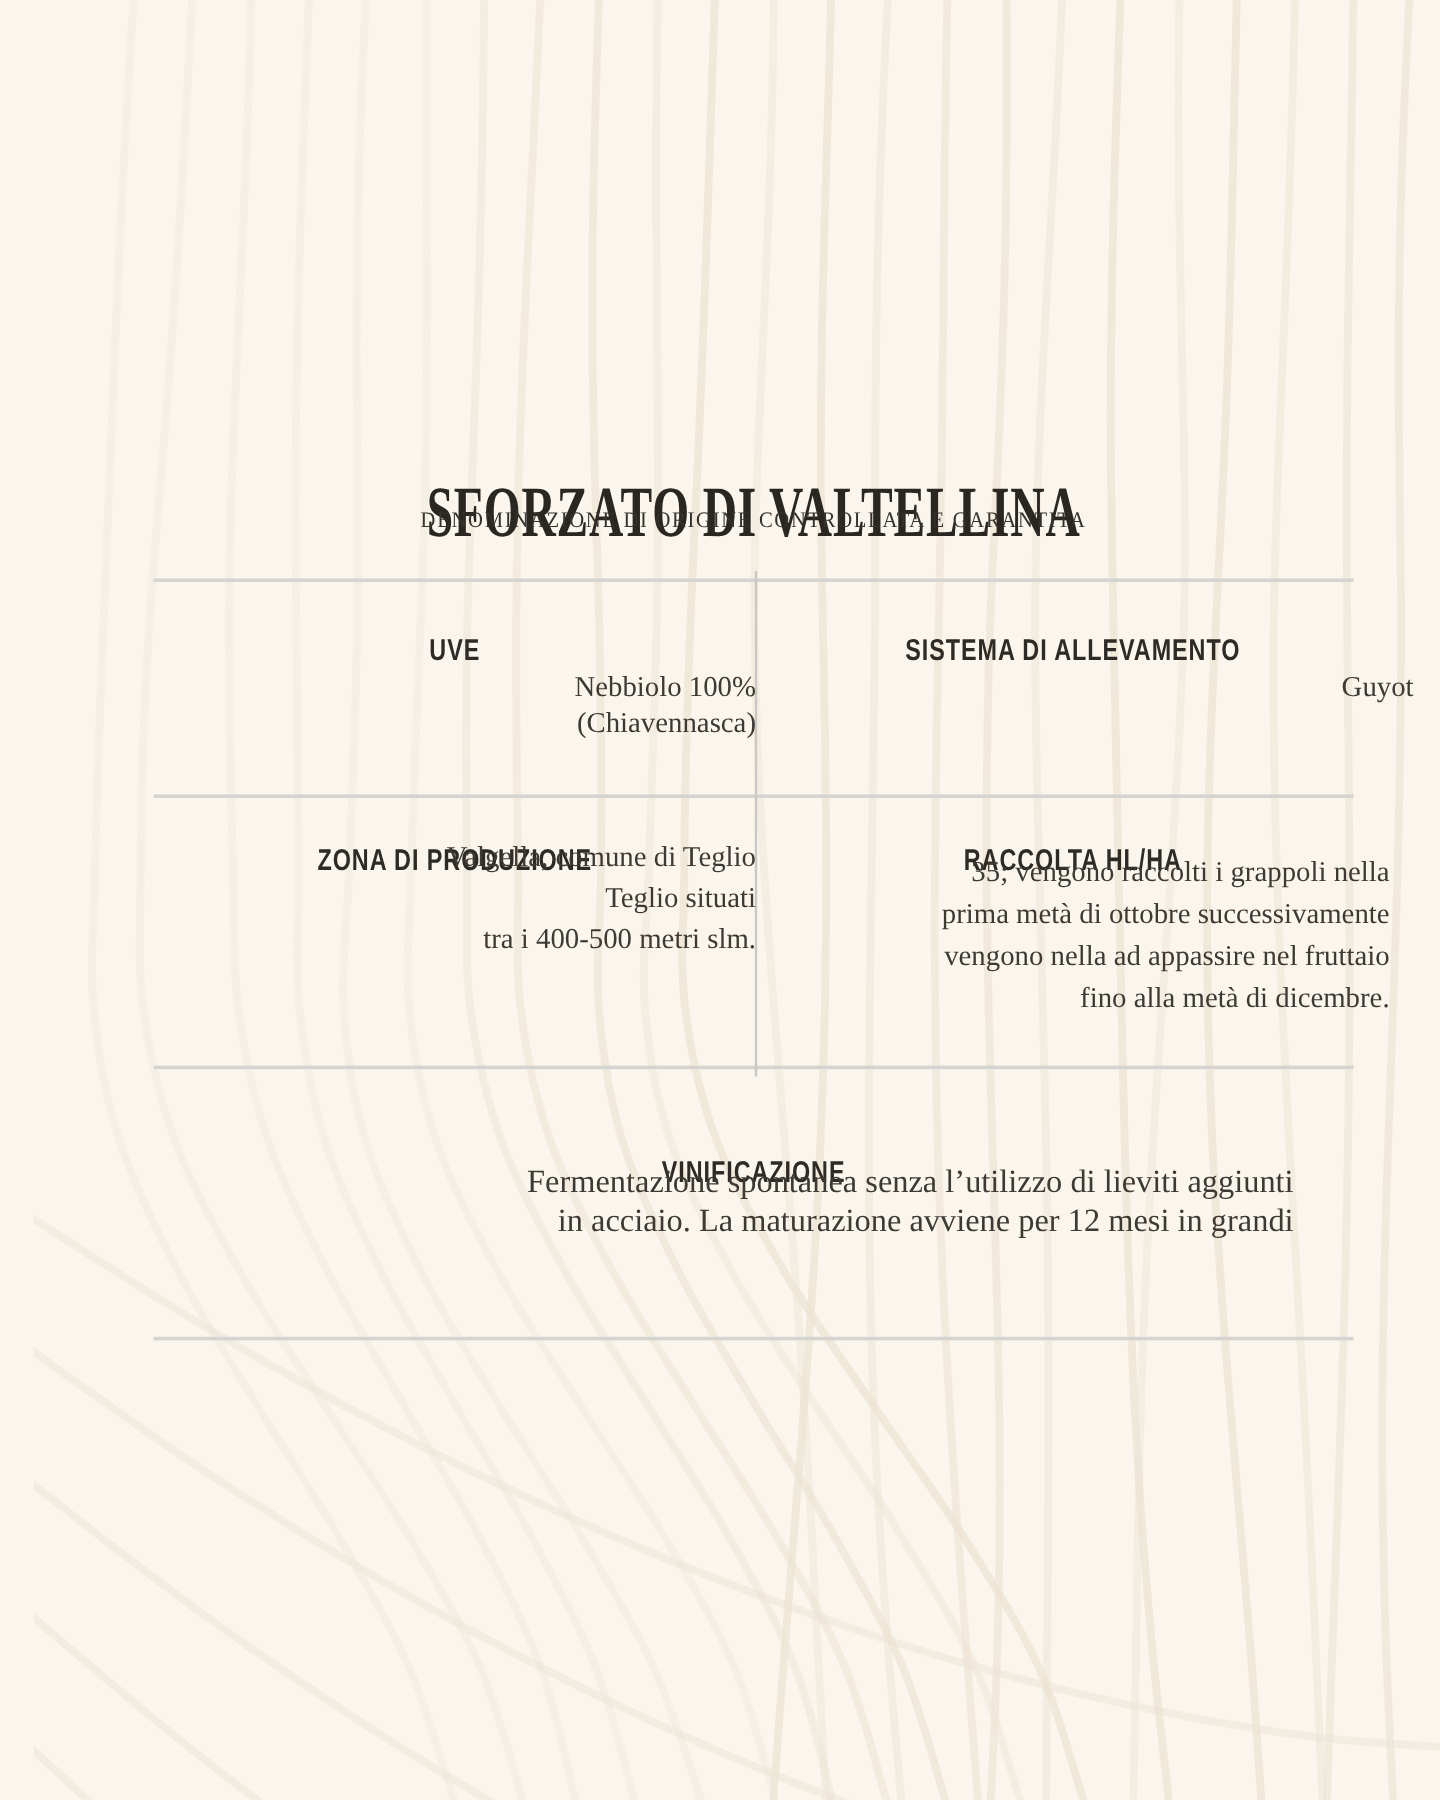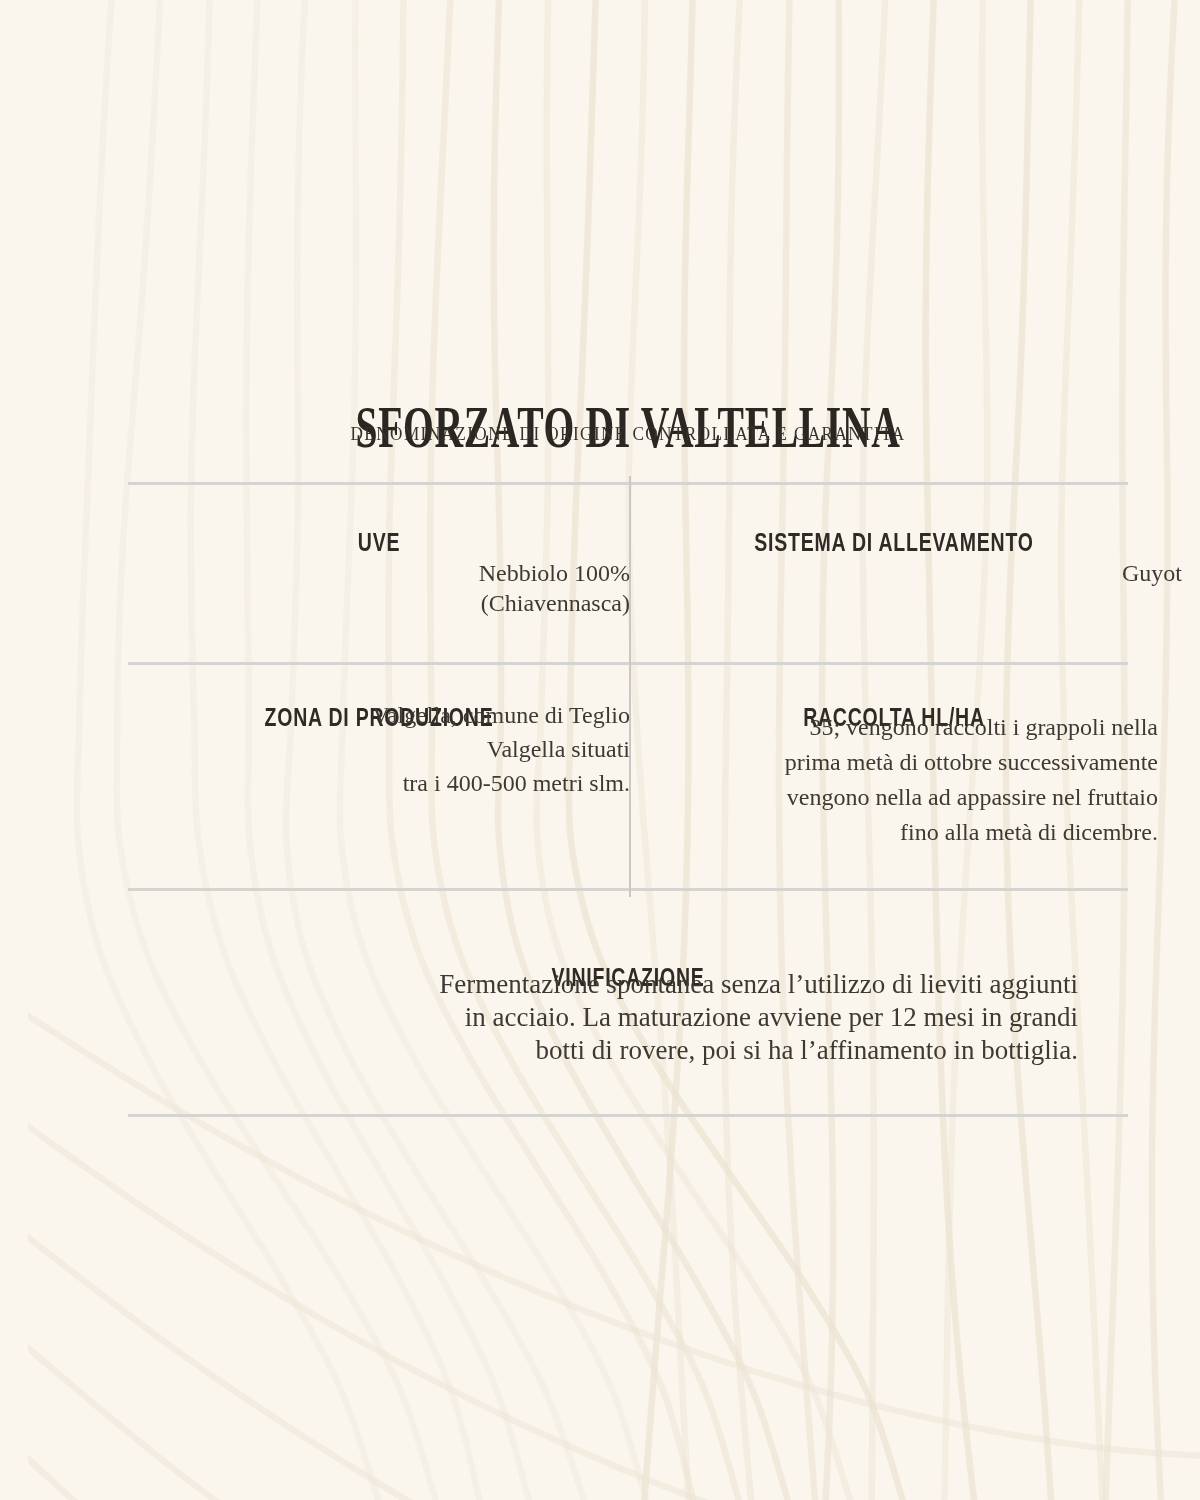--- a/index.html
+++ b/index.html
@@ -46,21 +46,21 @@
     font-size:25px;line-height:26px;letter-spacing:1px;color:var(--heading-ink);
     transform:scaleX(.78);transform-origin:50% 50%;white-space:nowrap;
   }
   .bodytext{
     position:absolute;text-align:right;
     font-size:24px;line-height:30px;color:var(--body-ink);
   }
   #label-uve{left:100px;width:502px;top:508px;}
   #body-uve{left:100px;width:502px;top:558px;}
   #label-sistema{left:602px;width:528px;top:508px;}
-  #body-sistema{left:626px;width:528px;top:558px;}
+  #body-sistema{left:602px;width:528px;top:558px;padding-left:20px;}
   #label-zona{left:100px;width:502px;top:683px;}
   #body-zona{left:100px;width:502px;top:698px;line-height:34px;}
   #label-raccolta{left:602px;width:528px;top:683px;}
   #body-raccolta{left:602px;width:528px;top:710px;line-height:35px;}
   #label-vinificazione{left:97px;width:1006px;top:943px;}
   #body-vinificazione{left:150px;width:900px;top:968px;font-size:27px;line-height:33px;}
 </style>
 </head>
 <body>
 
@@ -114,32 +114,31 @@
       </div>
 
     <h2 class="label" id="label-sistema">SISTEMA DI ALLEVAMENTO</h2>
     <div class="bodytext" id="body-sistema">
         <div>Guyot</div>
       </div>
 
     <h2 class="label" id="label-zona">ZONA DI PRODUZIONE</h2>
     <div class="bodytext" id="body-zona">
         <div>Valgella, comune di Teglio</div>
-        <div>Valgella situati</div>
+        <div>Teglio situati</div>
         <div>tra i 400-500 metri slm.</div>
       </div>
 
     <h2 class="label" id="label-raccolta">RACCOLTA HL/HA</h2>
     <div class="bodytext" id="body-raccolta">
         <div>35; vengono raccolti i grappoli nella</div>
         <div>prima metà di ottobre successivamente</div>
         <div>vengono nella ad appassire nel fruttaio</div>
         <div>fino alla metà di dicembre.</div>
       </div>
 
     <h2 class="label" id="label-vinificazione">VINIFICAZIONE</h2>
     <div class="bodytext" id="body-vinificazione">
         <div>Fermentazione spontanea senza l’utilizzo di lieviti aggiunti</div>
         <div>in acciaio. La maturazione avviene per 12 mesi in grandi</div>
-        <div>botti di rovere, poi si ha l’affinamento in bottiglia.</div>
       </div>
   </div>
 </div>
 
 </body></html>

